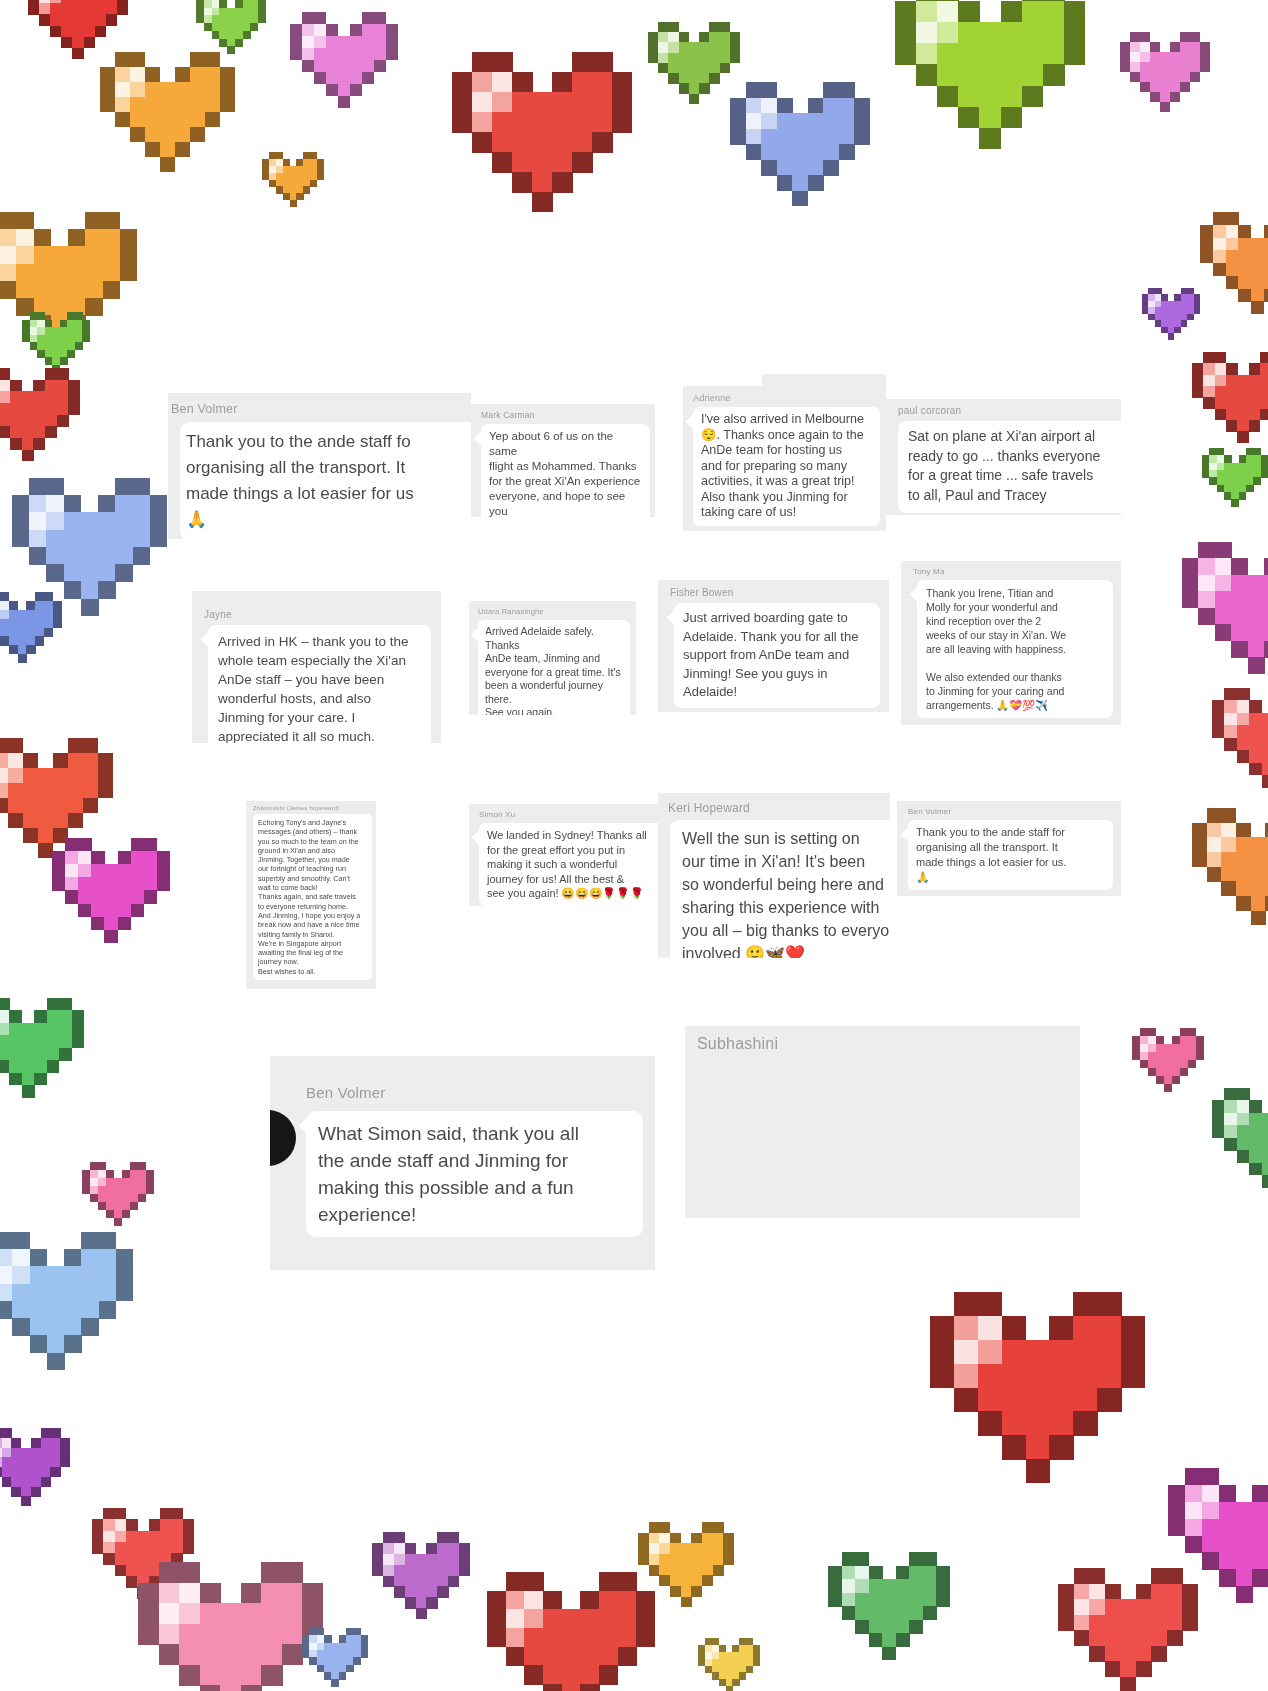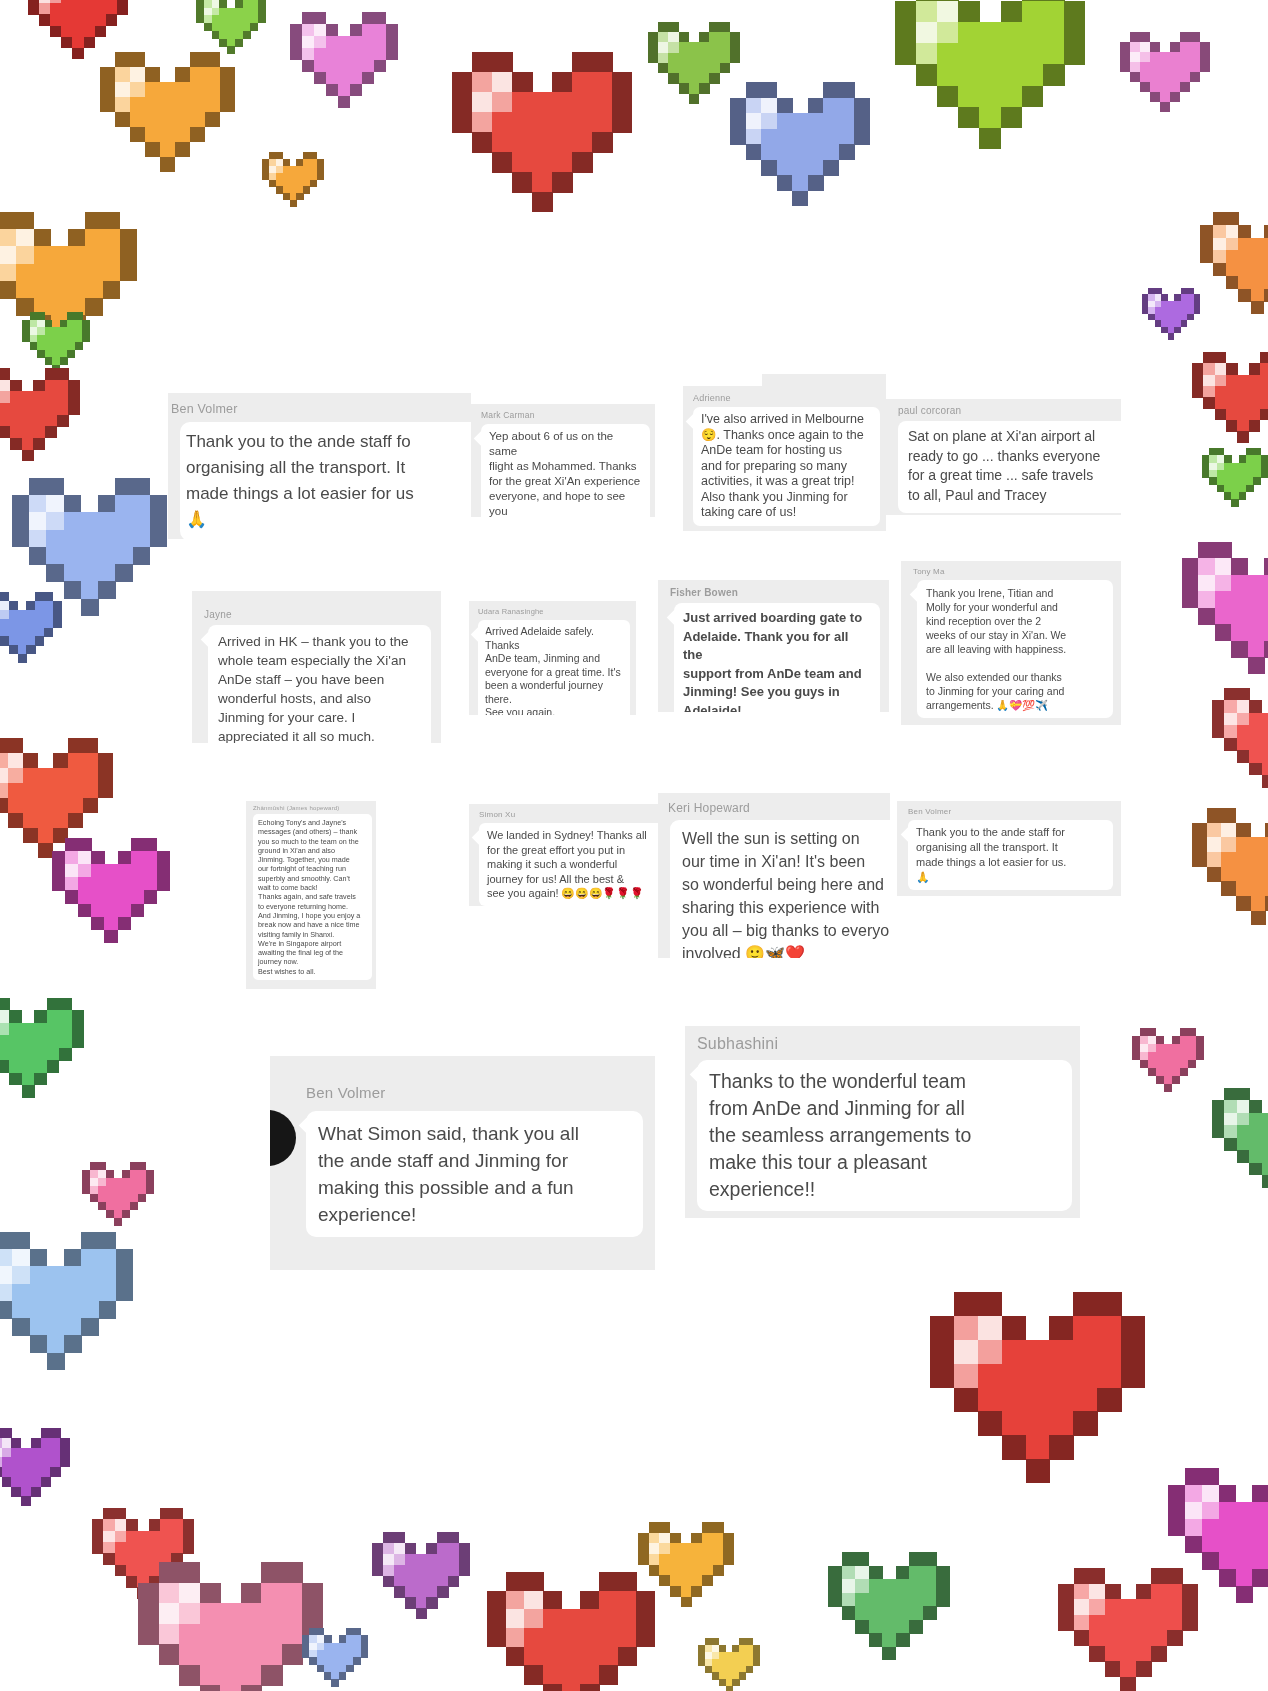--- a/index.html
+++ b/index.html
@@ -54,21 +54,21 @@
   #m5 .bubble{margin:0 10px 0 16px;border-radius:8px;padding:7px 10px;}
   #m5 .text{font-size:13.5px;line-height:19px;}
 
   
   #m6{left:469px;top:601px;width:167px;height:114px;}
   #m6 .sender{font-size:7.5px;padding:6px 0 4px 9px;}
   #m6 .bubble{margin:0 6px 0 9px;border-radius:6px;padding:5px 7px;}
   #m6 .text{font-size:10.5px;line-height:13.5px;}
 
   
-  #m7{left:658px;top:580px;width:231px;height:132px;font-weight:bold;}
+  #m7{left:658px;top:580px;width:231px;height:132px;}
   #m7 .sender{font-size:10px;padding:7px 0 5px 12px;}
   #m7 .bubble{margin:0 9px 0 16px;border-radius:8px;padding:6px 9px;}
   #m7 .text{font-size:13px;line-height:18.5px;}
 
   
   #m8{left:901px;top:561px;width:220px;height:164px;}
   #m8 .sender{font-size:8px;padding:6px 0 4px 12px;}
   #m8 .bubble{margin:0 8px 0 16px;border-radius:7px;padding:6px 9px;}
   #m8 .text{font-size:10.5px;line-height:14px;}
 
@@ -2242,22 +2242,15 @@
     <div class="bubble tail">
       <div class="text">What Simon said, thank you all
 the ande staff and Jinming for
 making this possible and a fun
 experience!</div>
     </div>
   </div>
 
   <div class="msg" id="m14">
     <div class="sender">Subhashini</div>
-    <div class="bubble tail">
-      <div class="text">Thanks to the wonderful team
-from AnDe and Jinming for all
-the seamless arrangements to
-make this tour a pleasant
-experience!!</div>
-    </div>
   </div>
 
 </div>
 
 </body></html>

